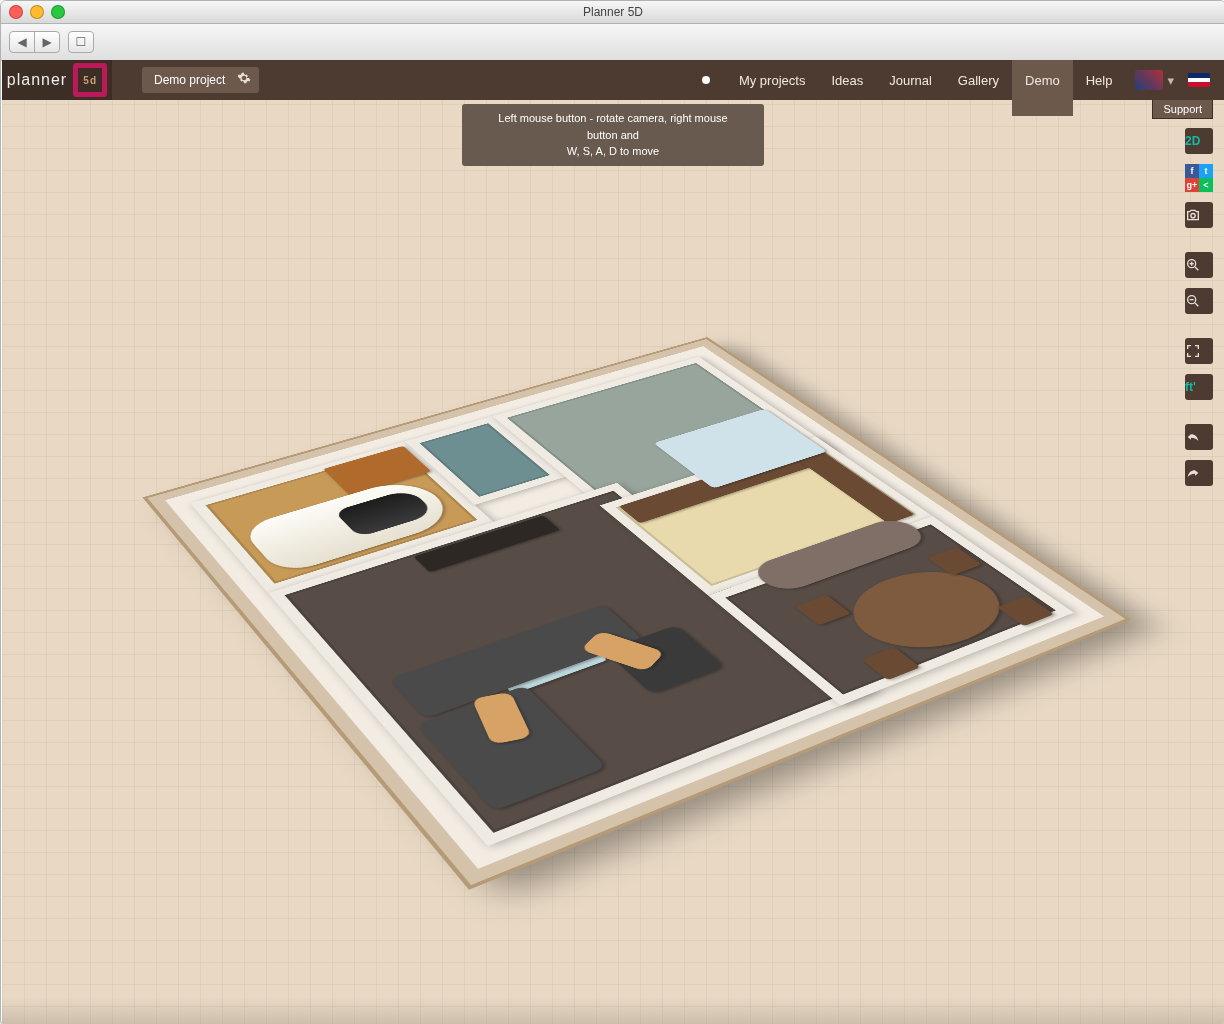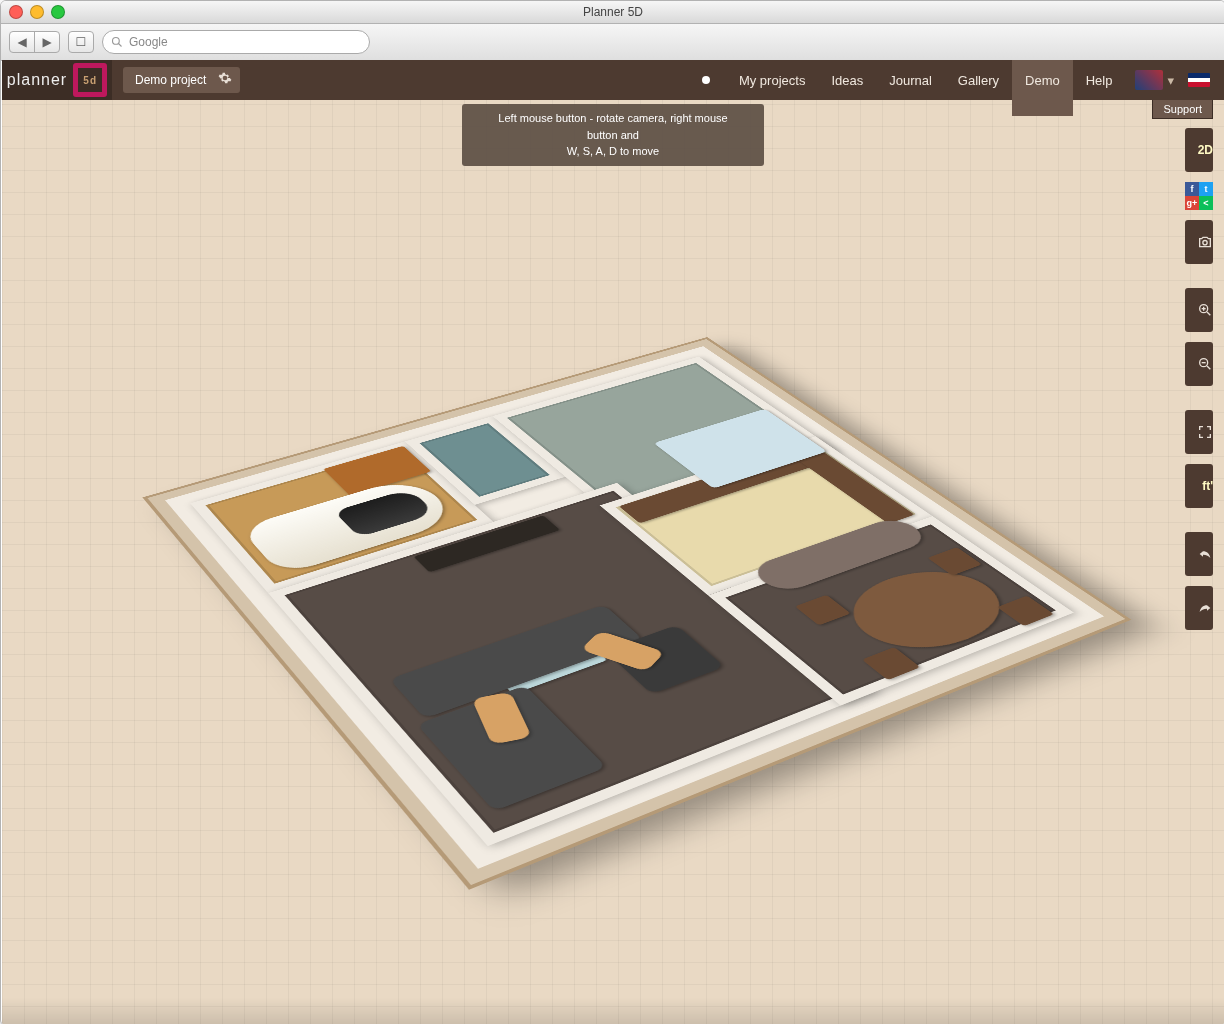--- a/index.html
+++ b/index.html
@@ -23,35 +23,35 @@
   
   .content{position:absolute;top:59px;left:1px;right:1px;bottom:1px;background:#e9d9c4;overflow:hidden;}
   .grid{position:absolute;inset:0;background-image:
      linear-gradient(rgba(0,0,0,.045) 1px,transparent 1px),
      linear-gradient(90deg,rgba(0,0,0,.045) 1px,transparent 1px);
      background-size:22px 22px;}
   
   .appbar{position:absolute;top:0;left:0;right:0;height:40px;background:#4d3a30;display:flex;align-items:center;color:#eee;font-size:13px;}
   .logo{width:110px;height:40px;background:#3c2d25;display:flex;align-items:center;justify-content:center;font-weight:300;letter-spacing:1px;font-size:16px}
   .logo .bd{width:24px;height:24px;border:5px solid #be185d;border-radius:3px;margin-left:6px;display:flex;align-items:center;justify-content:center;font-size:10px;color:#c9a072;font-weight:700}
-  .proj{margin-left:11px;height:26px;background:#6d584c;border-radius:3px;padding:0 34px 0 12px;display:flex;align-items:center;color:#fff;font-size:12px;position:relative}
+  .proj{margin-left:30px;height:26px;background:#6d584c;border-radius:3px;padding:0 34px 0 12px;display:flex;align-items:center;color:#fff;font-size:12px;position:relative}
   .proj .gear{position:absolute;right:8px;top:4px;color:#e8dfd6}
   .navlinks{margin-left:auto;display:flex;align-items:center;height:100%;}
   .navdot{width:8px;height:8px;background:#fff;border-radius:50%;margin-right:16px}
   .navlinks a{color:#f0e8df;text-decoration:none;padding:16px 13px;height:40px;display:flex;align-items:center}
   .navlinks a.active{background:#6d584c}
   .avatar{width:28px;height:20px;margin:0 4px 0 10px;background:linear-gradient(45deg,#20407a,#b0303a);border-radius:2px}
   .caret{color:#cbb9a6;margin-right:14px}
   .flag{width:22px;height:14px;background:linear-gradient(#0a2a6b 0 33%,#fff 33% 66%,#c8102e 66%);margin-right:14px;border-radius:1px}
   .support{position:absolute;top:40px;right:11px;background:#6d584c;color:#fff;font-size:11px;padding:3px 10px;border:1px solid #3c2d25;border-top:none}
   
   .tip{position:absolute;top:44px;left:50%;transform:translateX(-50%);background:rgba(90,75,65,.9);color:#fff;font-size:11px;text-align:center;line-height:1.5;padding:6px 21px;border-radius:3px;max-width:260px}
   
   .tools{position:absolute;right:11px;top:68px;display:flex;flex-direction:column;gap:10px}
-  .tbtn{width:28px;height:44px;background:#4d3a30;border-radius:3px;display:flex;align-items:center;justify-content:flex-end;color:#fef9c3;font-size:12px;font-weight:600;cursor:pointer}
+  .tbtn{width:28px;height:26px;background:#4d3a30;border-radius:3px;display:flex;align-items:center;justify-content:flex-start;color:#14b8a6;font-size:12px;font-weight:600;cursor:pointer}
   .tbtn svg{width:16px;height:16px;fill:#e8dfd6}
   .social{width:28px;height:28px;display:grid;grid-template:1fr 1fr/1fr 1fr}
   .social span{display:flex;align-items:center;justify-content:center;color:#fff;font-size:9px;font-weight:700}
   .fb{background:#3b5998}.tw{background:#1da1f2}.gp{background:#db4437}.sh{background:#0bbf5a}
   .gap{height:4px}
   
   .scene{position:absolute;inset:0;perspective:2000px;}
   .floorplan{position:absolute;left:50%;top:50%;width:680px;height:680px;transform:translate(-50%,-48%) rotateX(58deg) rotateZ(-32deg);transform-style:preserve-3d;}
   .slab{position:absolute;inset:-14px;background:#f2ece3;border:14px solid #d4c3aa;box-shadow:0 0 0 4px #b59a77, 16px 26px 34px rgba(0,0,0,.35);}
   .room{position:absolute;box-sizing:border-box;border:12px solid #efeae2;box-shadow:inset 0 0 0 3px rgba(0,0,0,.12), 2px 3px 10px rgba(0,0,0,.25)}
@@ -96,27 +96,20 @@
     </div>
     <div class="wintitle">Planner 5D</div>
   </div>
 
   <div class="toolbar">
     <div class="navbtns">
       <span>◀</span>
       <span>▶</span>
     </div>
     <div class="sqbtn">☐</div>
-    <div class="search">
-      <svg viewBox="0 0 16 16">
-          <circle cx="6.5" cy="6.5" r="4.5" fill="none" stroke="#999" stroke-width="1.5"></circle>
-          <line x1="10" y1="10" x2="14" y2="14" stroke="#999" stroke-width="1.5"></line>
-        </svg>
-      <span>Google</span>
-    </div>
   </div>
 
   <div class="content">
     <div class="grid"></div>
 
     <div class="scene">
       <div class="floorplan">
         <div class="slab"></div>
         <div class="room garage"></div>
         <div class="room bath"></div>

